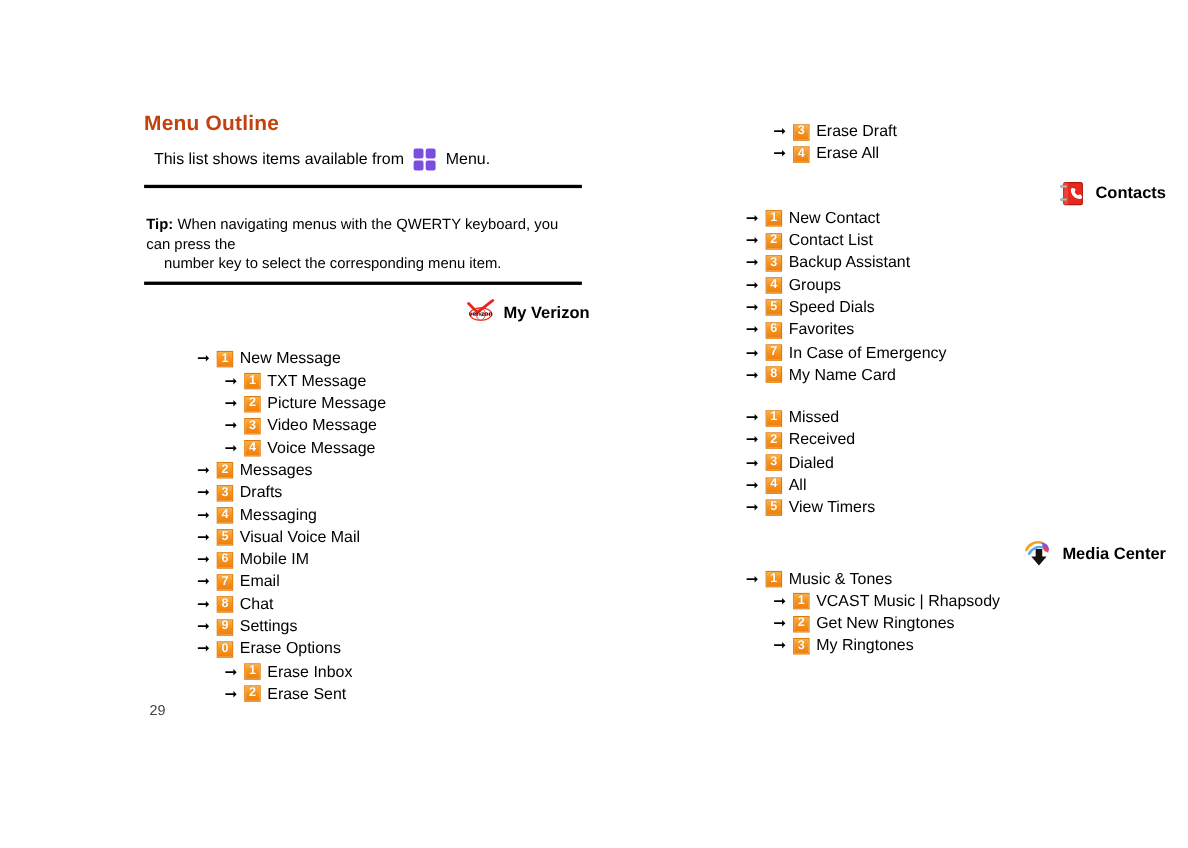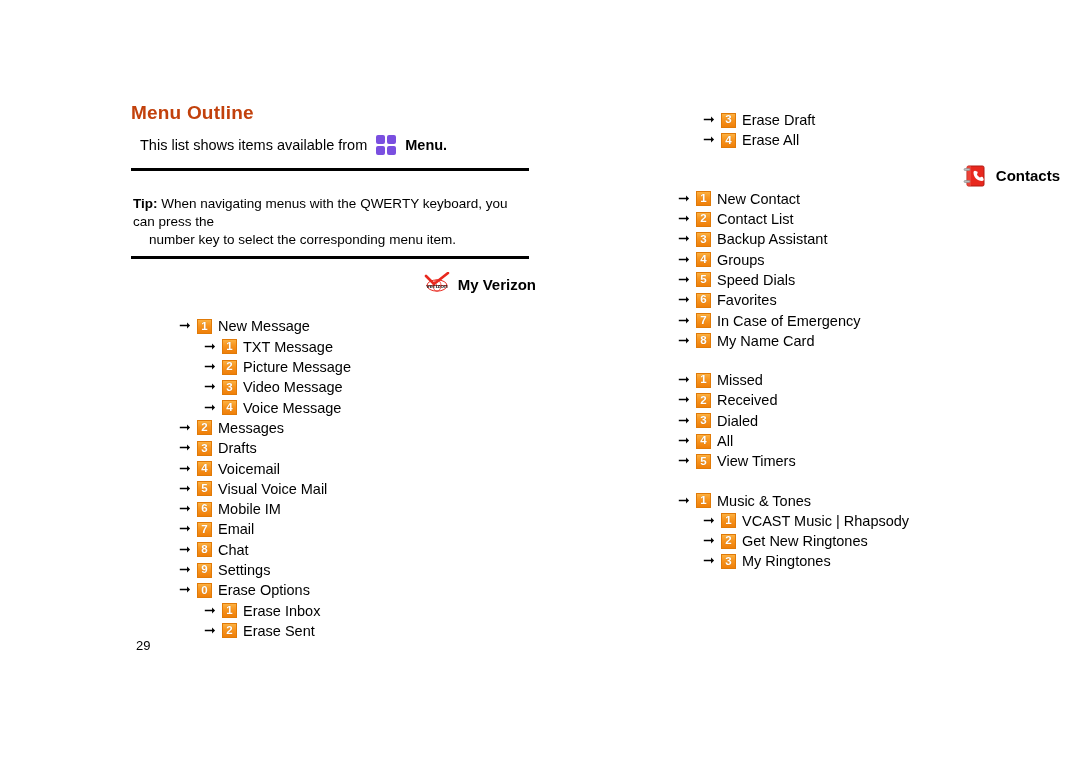--- a/index.html
+++ b/index.html
@@ -51,21 +51,21 @@
     font-size: 14.5px;
     margin: 0 0 0 9px;
     display: flex;
     align-items: flex-end;
     gap: 0px;
     white-space: nowrap;
     line-height: 1.2;
   }
   .intro .txt { }
   .intro .menu-word {
-    font-weight: bold;
+    font-weight: normal;
   }
 
   
   .menu-icon {
     display: inline-grid;
     grid-template-columns: 9px 9px;
     grid-template-rows: 9px 9px;
     gap: 2px;
     margin: 0 9px 0 9px;
     vertical-align: middle;
@@ -166,21 +166,21 @@
     position: relative;
   }
   .icon-box svg { display: block; }
 
   
   .page-number {
     position: absolute;
     left: 136px;
     top: 638px;
     font-size: 13px;
-    color: #000000;
+    color: #404040;
   }
 </style>
 </head>
 <body>
 
 <div class="page">
 
   <div class="col-left">
 
     <h1 class="page-title">Menu Outline</h1>
@@ -257,21 +257,21 @@
             <span>Messages</span>
           </div>
           <div class="row lvl1">
             <span class="arrow">➞</span>
             <span class="badge">3</span>
             <span>Drafts</span>
           </div>
           <div class="row lvl1">
             <span class="arrow">➞</span>
             <span class="badge">4</span>
-            <span>Voicemail</span>
+            <span>Messaging</span>
           </div>
           <div class="row lvl1">
             <span class="arrow">➞</span>
             <span class="badge">5</span>
             <span>Visual Voice Mail</span>
           </div>
           <div class="row lvl1">
             <span class="arrow">➞</span>
             <span class="badge">6</span>
             <span>Mobile IM</span>
@@ -410,20 +410,32 @@
           <div class="row lvl1">
             <span class="arrow">➞</span>
             <span class="badge">5</span>
             <span>View Timers</span>
           </div>
         </div>
     </div>
 
     <div class="gap-md"></div>
     <div class="section">
+      <div class="section-head">
+        <span class="icon-box">
+          <svg width="25" height="24" viewBox="0 0 25 24">
+            <path d="M1 9 C4 3, 10 1, 15 2.5" fill="none" stroke="#f6a11f" stroke-width="2.4" stroke-linecap="round"></path>
+            <path d="M3.5 12.5 C6 7.5, 11 5.5, 15.5 6.5" fill="none" stroke="#5aa9e6" stroke-width="2.2" stroke-linecap="round"></path>
+            <path d="M15 2 C20 3, 22 6, 21.5 10 L16.5 8.5 Z" fill="#8e4fd0"></path>
+            <path d="M16 6 C20 7, 21.5 9, 21 11.5 L17.5 10 Z" fill="#f2483a"></path>
+            <path d="M9.5 8 h6 v7 h4 l-7 8 -7 -8 h4 z" fill="#141414"></path>
+          </svg>
+        </span>
+        <span class="sec-label">Media Center</span>
+      </div>
       <div id="list-media-center">
           <div class="row lvl1">
             <span class="arrow">➞</span>
             <span class="badge">1</span>
             <span>Music &amp; Tones</span>
           </div>
           <div class="row lvl2">
             <span class="arrow">➞</span>
             <span class="badge">1</span>
             <span>VCAST Music | Rhapsody</span>

